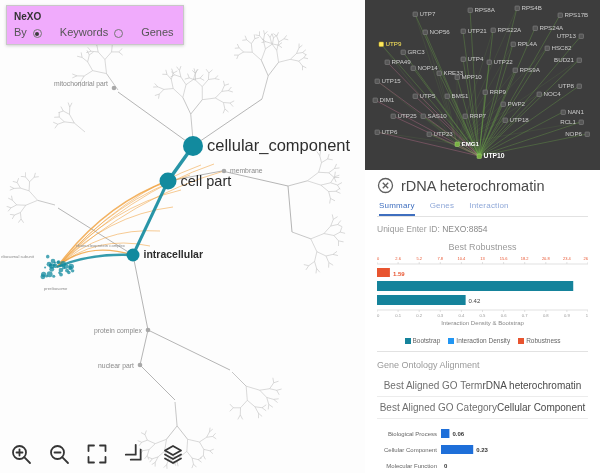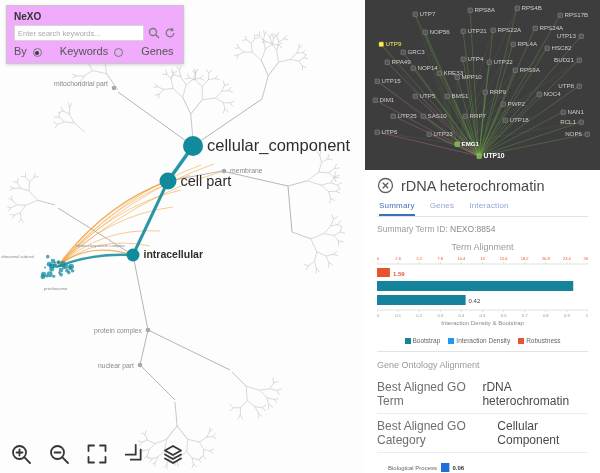--- a/index.html
+++ b/index.html
@@ -35,21 +35,21 @@
   .tab.active{color:#3f6fbf;border-bottom:2px solid #3f6fbf;font-weight:normal}
   .dp-termid{margin-top:7px;font-size:8.5px;color:#9a9a9a}
   .dp-termid .val{color:#8a8a8a}
   .dp-section{font-size:9px;color:#9a9a9a;margin-top:8px}
   .center{text-align:center}
   .legend{display:flex;justify-content:center;gap:8px;margin-top:1px}
   .legend-item{display:flex;align-items:center;gap:2px;font-size:6.5px;color:#666}
   .legend-swatch{width:6px;height:6px;display:inline-block}
   .dp-divider{border:none;border-top:1px solid #e2e2e2;margin:7px 0 0 0}
   .align-rows{margin-top:5px}
-  .align-row{display:flex;justify-content:flex-end;font-size:12px;color:#6f6f6f;padding:5px 0;border-bottom:1px solid #ececec}
+  .align-row{display:flex;justify-content:center;font-size:10px;color:#6f6f6f;padding:5px 0;border-bottom:1px solid #ececec}
   .align-row .val{color:#4a4a4a}
 </style>
 </head>
 <body>
 
 <div id="app">
 
   <div id="tree-panel">
     <svg id="tree-svg" width="365" height="473">
         <line x1="193" y1="140" x2="190.7339506885609" y2="114.09893784961461" stroke="#bdbdbd" stroke-width="0.9" opacity="0.95"></line>
@@ -478,31 +478,20 @@
         <text x="230" y="173" font-family="Liberation Sans, sans-serif" font-size="6.8" fill="#8a8a8a" text-anchor="start">membrane</text>
         <text x="142" y="333" font-family="Liberation Sans, sans-serif" font-size="6.8" fill="#8a8a8a" text-anchor="end">protein complex</text>
         <text x="134" y="368" font-family="Liberation Sans, sans-serif" font-size="6.8" fill="#8a8a8a" text-anchor="end">nuclear part</text>
         <text x="76" y="247" font-family="Liberation Sans, sans-serif" font-size="4.2" fill="#8a8a8a" text-anchor="start">ribonucleoprotein complex</text>
         <text x="34" y="258" font-family="Liberation Sans, sans-serif" font-size="4.2" fill="#8a8a8a" text-anchor="end">ribosomal subunit</text>
         <text x="44" y="290" font-family="Liberation Sans, sans-serif" font-size="4.2" fill="#8a8a8a" text-anchor="start">preribosome</text>
       </svg>
 
     <div id="search-card">
       <div class="sc-title">NeXO</div>
-      <div class="sc-input-row">
-        <input class="sc-input" placeholder="Enter search keywords..." style="">
-        <svg width="12" height="12">
-          <circle cx="5" cy="5" r="3.5" stroke="#777" stroke-width="1.3" fill="none"></circle>
-          <line x1="7.7" y1="7.7" x2="11" y2="11" stroke="#777" stroke-width="1.3"></line>
-        </svg>
-        <svg width="12" height="12">
-          <path d="M9.8,6 A3.8,3.8 0 1 1 8.6,3.2" stroke="#777" stroke-width="1.2" fill="none"></path>
-          <path d="M8.0,1.0 L8.9,3.3 L6.6,3.9" stroke="#777" stroke-width="1.1" fill="none"></path>
-        </svg>
-      </div>
       <div class="sc-radio-row">
         <span>By</span>
         <span class="radio-opt">
           <span class="radio sel"></span>
           <span>Keywords</span>
         </span>
         <span class="radio-opt">
           <span class="radio"></span>
           <span>Genes</span>
         </span>
@@ -784,25 +773,25 @@
       <span class="dp-title">rDNA heterochromatin</span>
     </div>
 
     <div class="dp-tabs">
       <span class="tab active">Summary</span>
       <span class="tab">Genes</span>
       <span class="tab">Interaction</span>
     </div>
 
     <div class="dp-termid">
-      <span>Summary Term ID:</span>
+      <span>Unique Enter ID:</span>
       <span class="val">NEXO:8854</span>
     </div>
 
-    <div class="dp-section center">Term Alignment</div>
+    <div class="dp-section center">Best Robustness</div>
     <svg id="chart1-svg" width="211" height="78" style="margin-top:2px">
         <line x1="0" y1="10" x2="211" y2="10" stroke="#cccccc" stroke-width="0.6"></line>
         <line x1="0" y1="8" x2="0" y2="10" stroke="#cccccc" stroke-width="0.6"></line>
         <text x="0" y="6" font-family="Liberation Sans, sans-serif" font-size="4" fill="#e8542f" text-anchor="start">0</text>
         <line x1="21.1" y1="8" x2="21.1" y2="10" stroke="#cccccc" stroke-width="0.6"></line>
         <text x="21.1" y="6" font-family="Liberation Sans, sans-serif" font-size="4" fill="#e8542f" text-anchor="middle">2.6</text>
         <line x1="42.2" y1="8" x2="42.2" y2="10" stroke="#cccccc" stroke-width="0.6"></line>
         <text x="42.2" y="6" font-family="Liberation Sans, sans-serif" font-size="4" fill="#e8542f" text-anchor="middle">5.2</text>
         <line x1="63.3" y1="8" x2="63.3" y2="10" stroke="#cccccc" stroke-width="0.6"></line>
         <text x="63.3" y="6" font-family="Liberation Sans, sans-serif" font-size="4" fill="#e8542f" text-anchor="middle">7.8</text>

